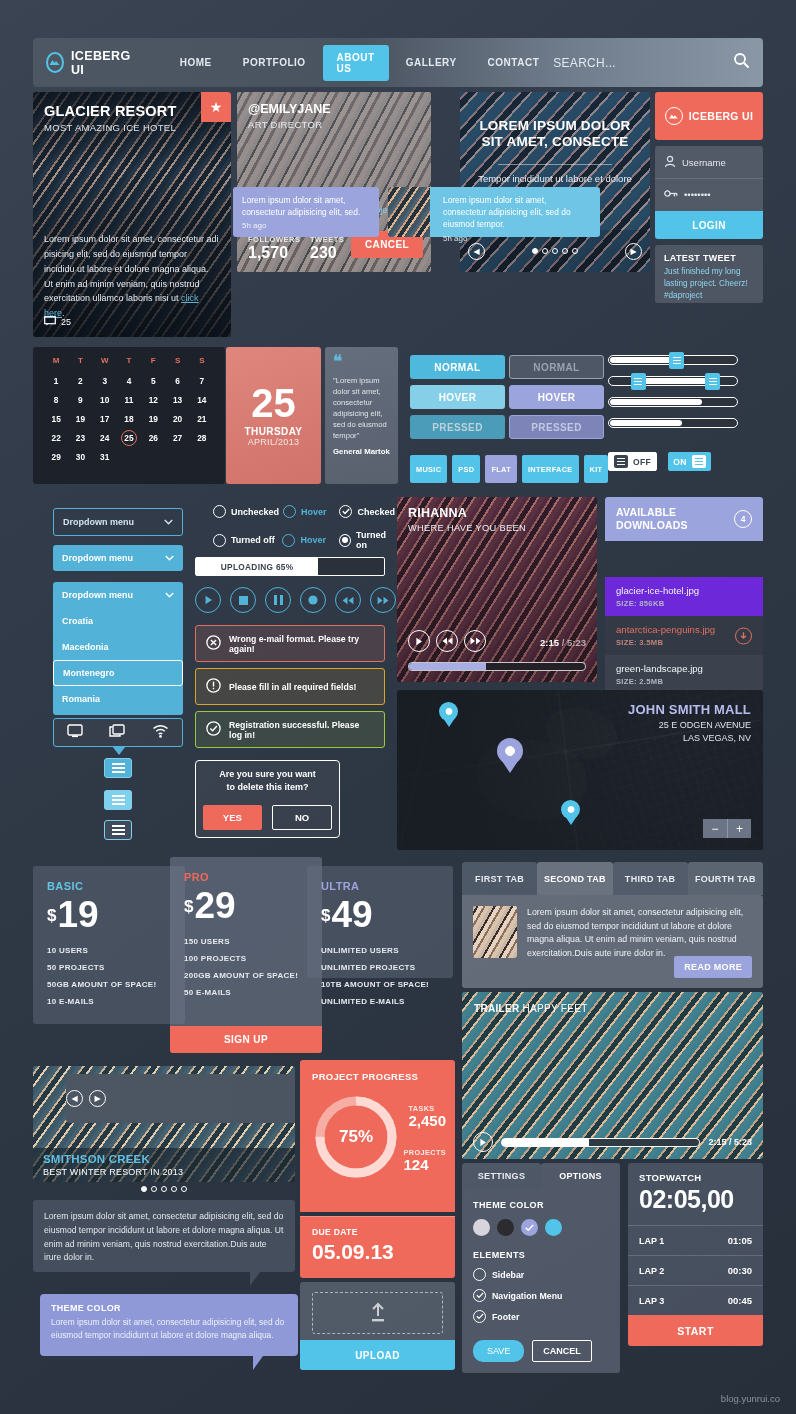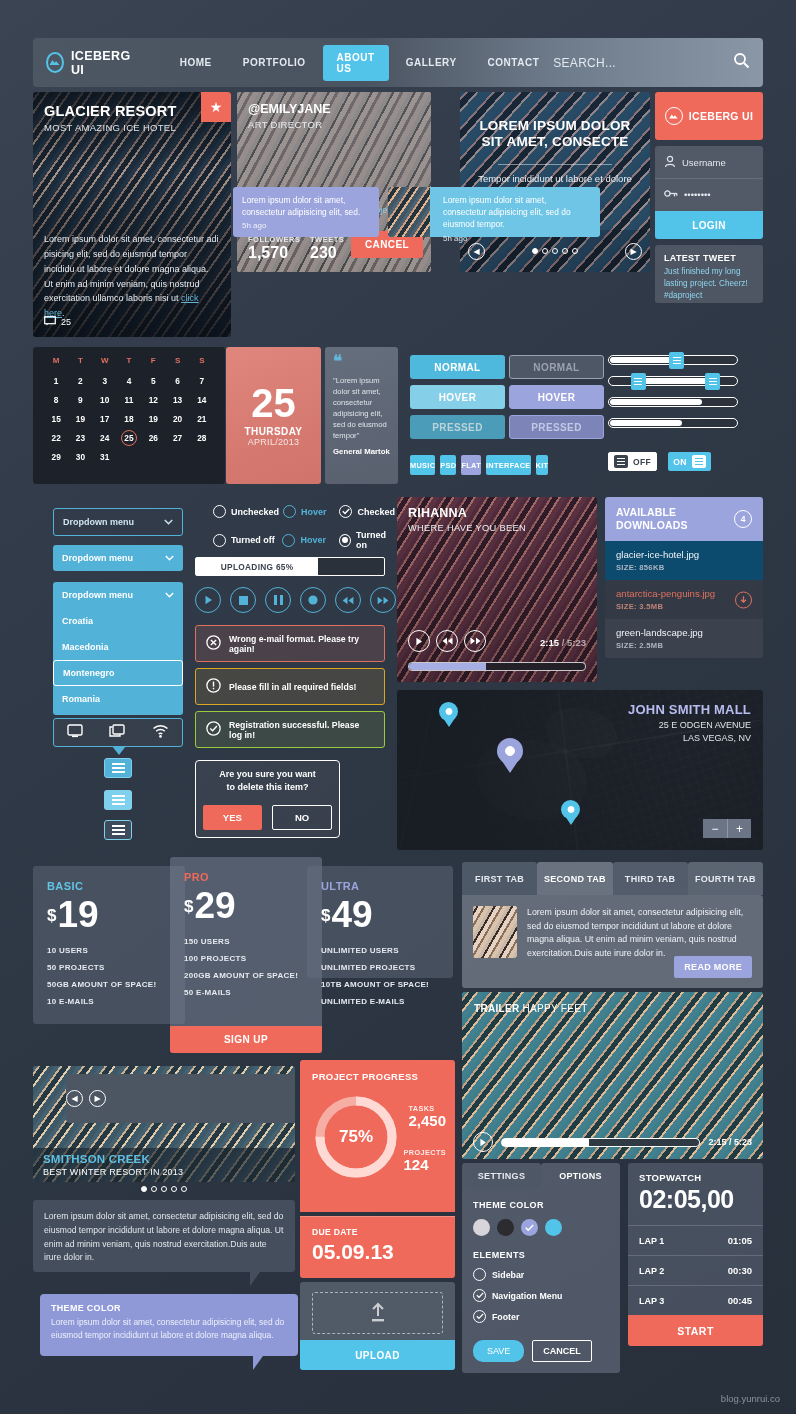--- a/index.html
+++ b/index.html
@@ -153,22 +153,22 @@
   .quote { position:absolute; left:325px; top:347px; width:73px; height:137px;
     background:linear-gradient(170deg,#656e7d,#59616f); border-radius:3px; padding:8px; }
   .quote .q { color:#63b6d8; font-size:17px; font-weight:bold; line-height:.8; letter-spacing:-1px;}
   .quote .t { color:#dfe4ea; font-size:7.6px; line-height:1.45; margin-top:6px; }
   .quote .a { color:#fff; font-size:7.8px; font-weight:bold; line-height:1.35; margin-top:6px;}
 
   .btn-col { position:absolute; top:355px; }
   .ui-btn { width:95px; height:24px; border-radius:3px; display:flex; align-items:center;
     justify-content:center; font-size:10px; font-weight:bold; letter-spacing:.4px; margin-bottom:6px; }
   .tags { position:absolute; left:410px; top:455px; display:flex; gap:5px; }
-  .tag { height:20px; border-radius:2px; color:#fff; font-size:7.4px; font-weight:bold;
-    display:flex; align-items:center; padding:0 0; letter-spacing:.3px; }
+  .tag { height:28px; border-radius:2px; color:#fff; font-size:7.4px; font-weight:bold;
+    display:flex; align-items:center; padding:0 6px; letter-spacing:.3px; }
 
   .sliders { position:absolute; left:608px; top:355px; width:130px; }
   .sl { height:10px; border-radius:5px; position:relative; margin-bottom:11px; }
   .sl.track-dark { background:#2d333d; border:1px solid #fff; }
   .sl-fill { position:absolute; left:1px; top:1px; bottom:1px; background:#fff; border-radius:5px; }
   .knob { position:absolute; top:-4px; width:15px; height:17px; background:#52c4ea; border-radius:2px;
     display:flex; align-items:center; justify-content:center; }
   .knob i { width:8px; height:1px; background:#fff; box-shadow:0 3px 0 #fff, 0 -3px 0 #fff; }
   .toggles { position:absolute; left:608px; top:452px; display:flex; gap:11px; align-items:flex-end; }
   .tg { height:19px; border-radius:2px; display:flex; align-items:center; gap:5px; padding:0 5px;
@@ -870,21 +870,21 @@
   </div>
 
   <div class="dl">
     <div class="dl-head">
       <div class="t">
         <span>AVAILABLE</span><br>
         <span>DOWNLOADS</span>
       </div>
       <div class="c">4</div>
     </div>
-    <div class="dl-item" style="background:#0c4a6e;">
+    <div class="dl-item" style="background:#6d28d9;margin-top:36px;">
       <div class="n" style="color:#f0f3f7;">glacier-ice-hotel.jpg</div>
       <div class="s" style="color:#aeb6c2;">SIZE: 856KB</div>
     </div>
     <div class="dl-item" style="background:#333a45;">
       <div class="n" style="color:#e0705f;">antarctica-penguins.jpg</div>
       <div class="s" style="color:#c08379;">SIZE: 3.5MB</div>
       <div class="dl-dlbtn">
         <svg width="9" height="9" viewBox="0 0 9 9">
             <path d="M4.5 0.8 L4.5 6.2 M2 4.2 L4.5 6.7 L7 4.2" fill="none" stroke="#e0705f" stroke-width="1.3"></path>
           </svg>

